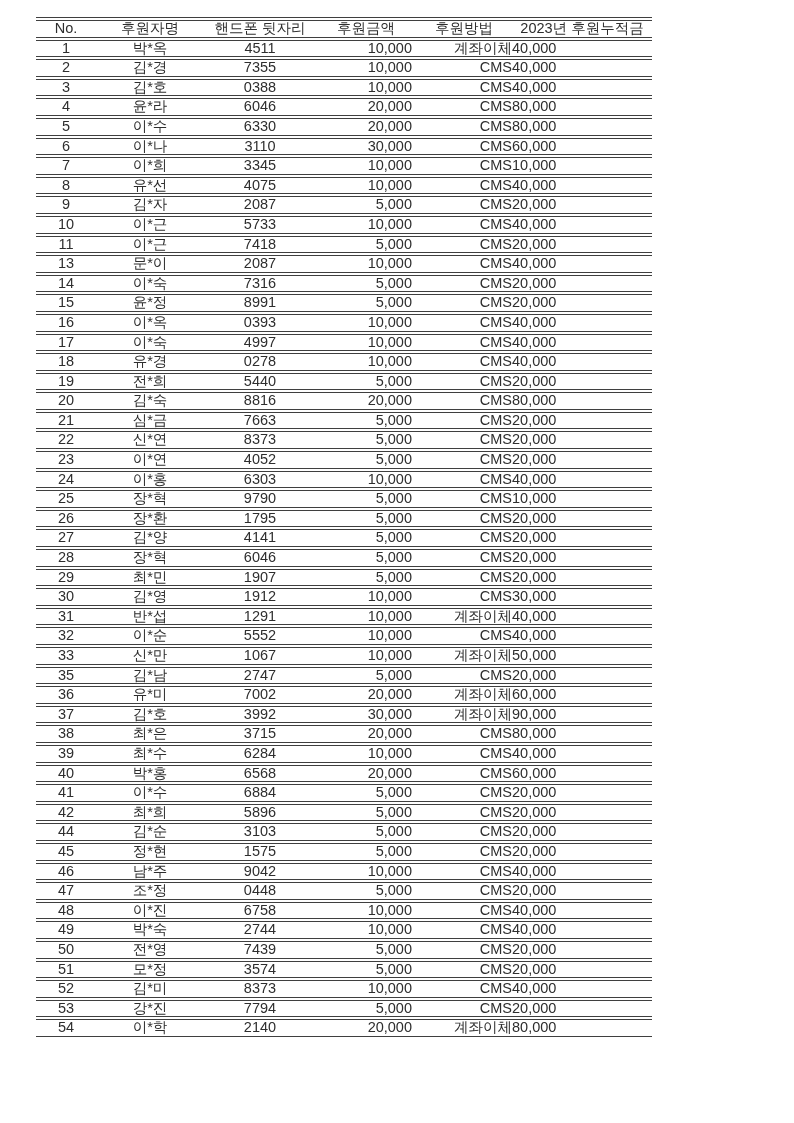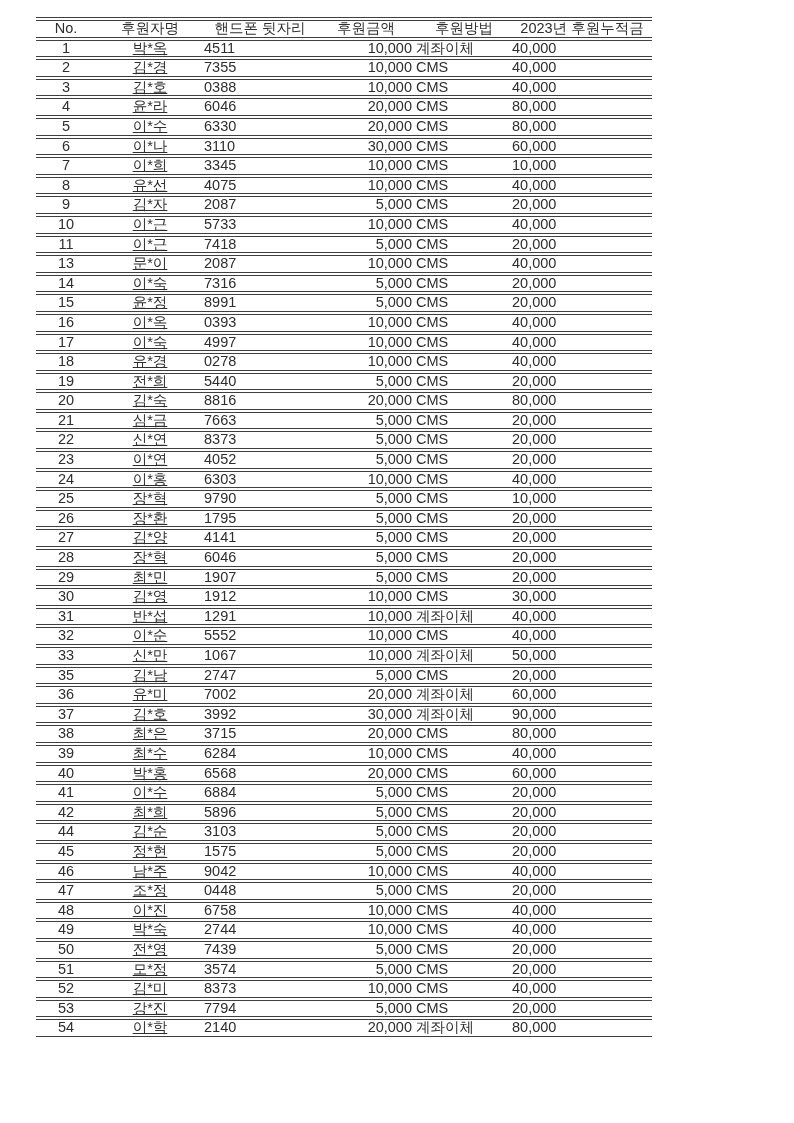--- a/index.html
+++ b/index.html
@@ -36,24 +36,24 @@
     overflow: hidden;
   }
   .donor-table th { text-align: center; }
   .col-no     { width: 60px;  }
   .col-name   { width: 108px; }
   .col-phone  { width: 112px; }
   .col-amount { width: 100px; }
   .col-method { width: 96px;  }
   .col-cum    { width: 140px; }
   .donor-table td.c0 { text-align: center; }
-  .donor-table td.c1 { text-align: center; text-decoration: underline; }
-  .donor-table td.c2 { }
+  .donor-table td.c1 { text-align: center; }
+  .donor-table td.c2 { text-align: center; }
   .donor-table td.c3 { text-align: right; padding-right: 4px; }
-  .donor-table td.c4 { text-align: left; }
+  .donor-table td.c4 { text-align: right; }
   .donor-table td.c5 { text-align: left; padding-right: 6px; }
 </style>
 </head>
 <body>
 
 <div class="page">
   <table class="donor-table">
     <colgroup>
       <col class="col-no">
       <col class="col-name">

